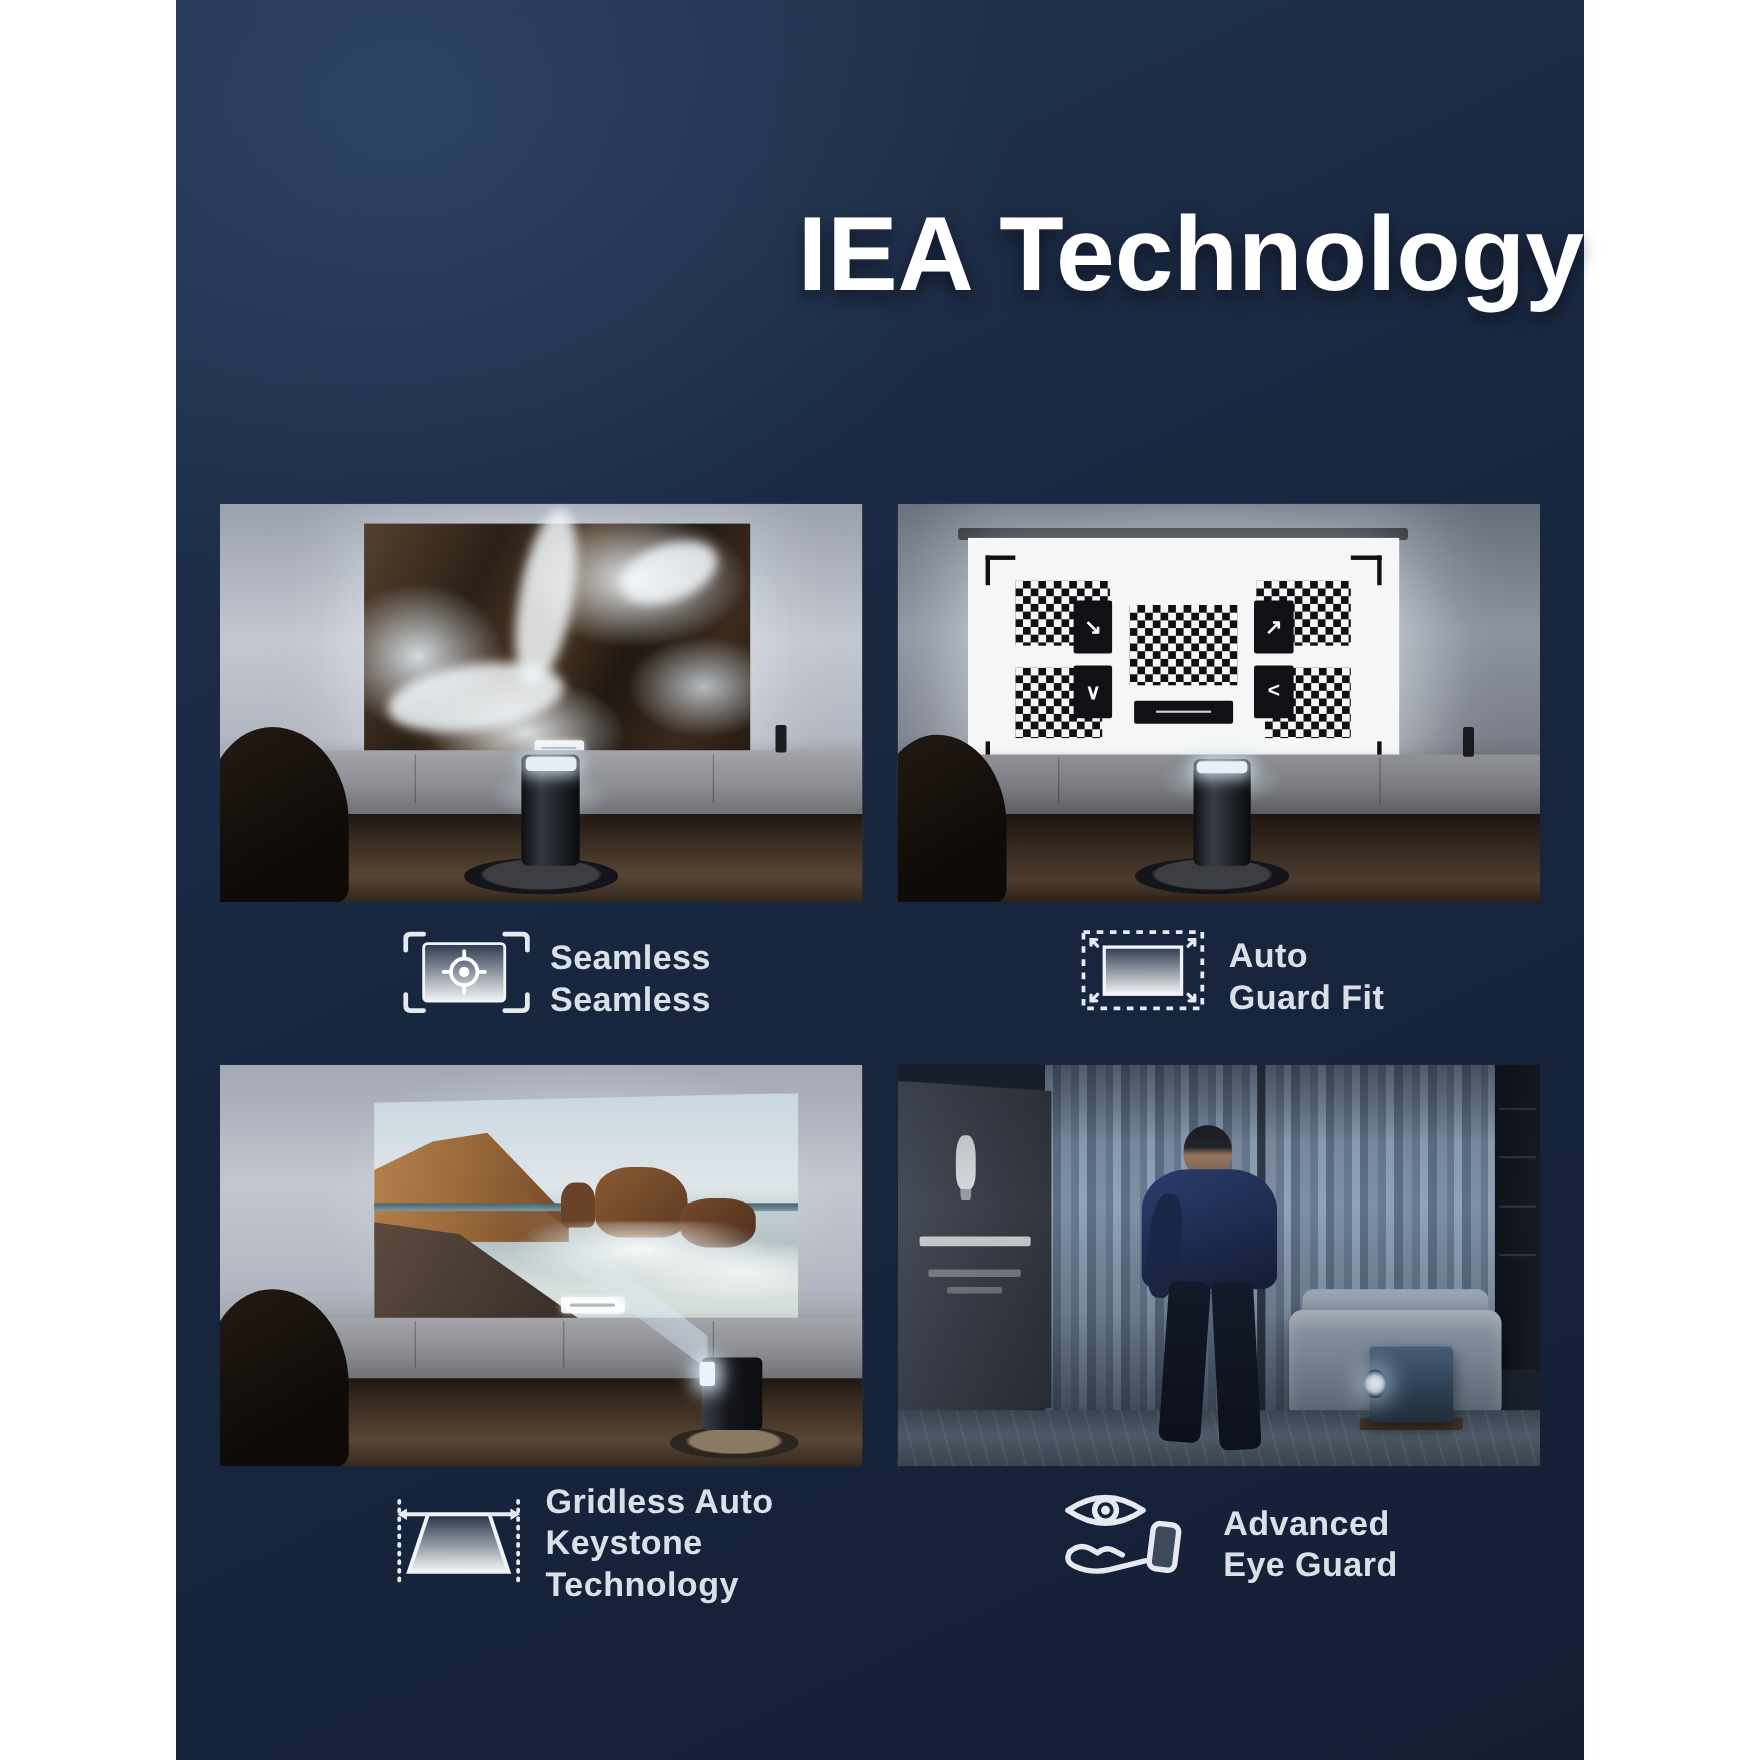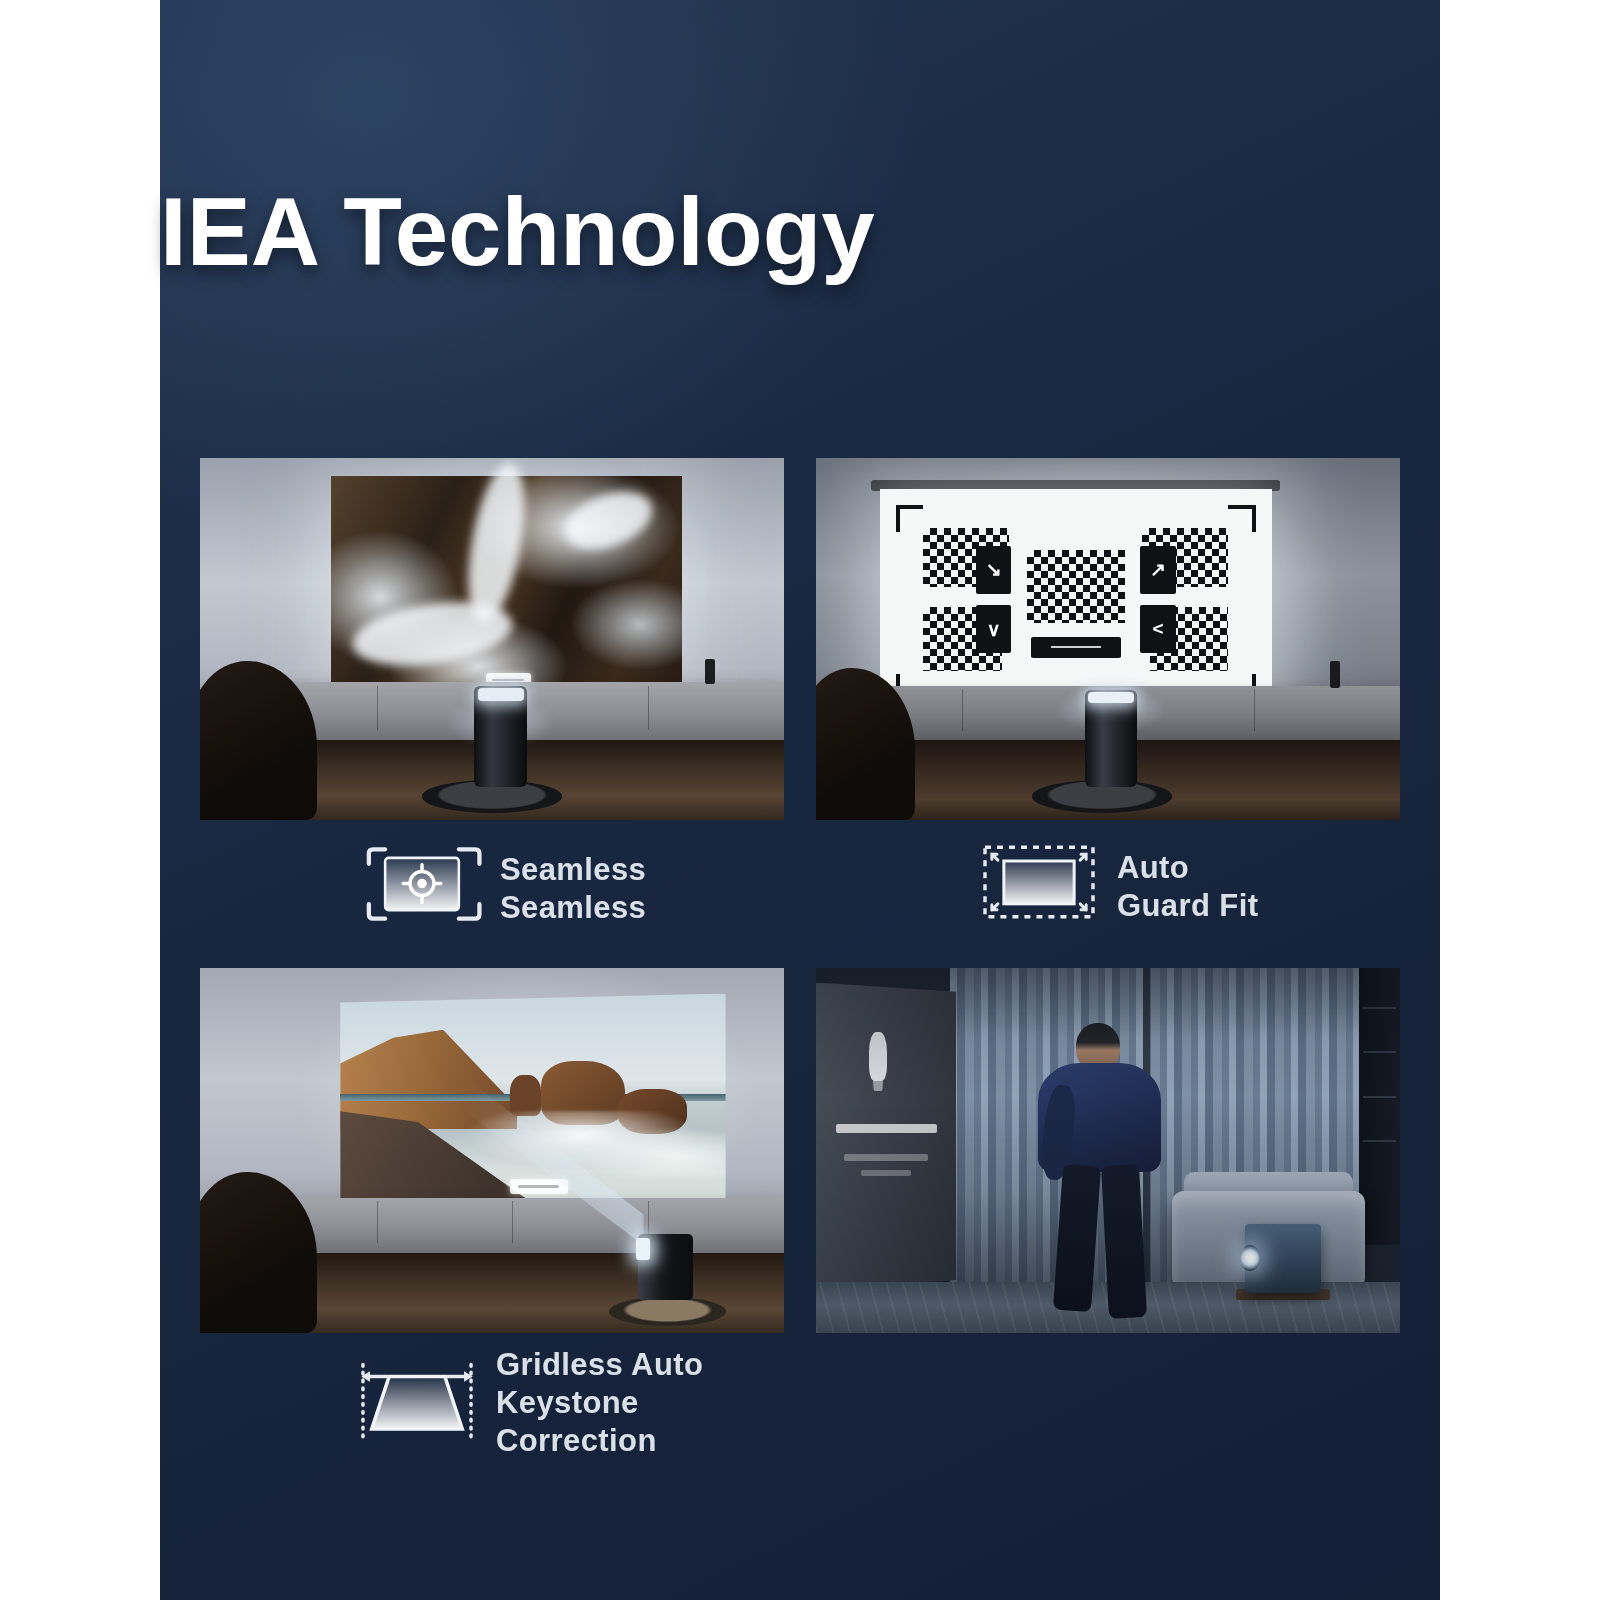--- a/index.html
+++ b/index.html
@@ -13,21 +13,21 @@
     position:absolute;left:160px;top:0;width:1280px;height:1600px;
     background:
       radial-gradient(900px 720px at 16% 6%, rgba(47,70,102,.85) 0%, rgba(47,70,102,0) 62%),
       linear-gradient(155deg,#223450 0%,#182740 45%,#131f35 100%);
   }
   .margin{position:absolute;top:0;width:160px;height:1600px;background:#ffffff;}
   .margin.left{left:0;} .margin.right{right:0;}
 
   
   .title{
-    position:absolute;left:0;top:118px;width:1280px;text-align:left;
+    position:absolute;left:0;top:118px;width:1280px;text-align:right;
     color:#ffffff;font-weight:bold;font-size:96px;line-height:100px;letter-spacing:0px;
     text-shadow:0 7px 16px rgba(0,0,0,.5);
   }
   .title span{display:block;}
 
   
   .photo{position:absolute;overflow:hidden;background:#22262e;}
   .photo *{position:absolute;}
   .p1{left:40px;top:458px;width:584px;height:362px;}
   .p2{left:656px;top:458px;width:584px;height:362px;}
@@ -385,18 +385,38 @@
           <line x1="36" y1="22" x2="14" y2="22"></line>
           <line x1="104" y1="22" x2="126" y2="22"></line>
         </g>
         <polygon points="16,16 6,22 16,28" fill="#E6EAF0"></polygon>
         <polygon points="124,16 134,22 124,28" fill="#E6EAF0"></polygon>
       </svg>
     </span>
     <div class="cap-text">
       <span>Gridless Auto</span>
       <span>Keystone</span>
-      <span>Correction</span>
-    </div>
-  </div>
-
+      <span>Technology</span>
+    </div>
+  </div>
+
+  <div class="caption cap4">
+    <span class="cap-icon">
+      <svg width="135" height="92" viewBox="0 0 150 100">
+        <g fill="none" stroke="#E6EAF0" stroke-width="5.5" stroke-linecap="round" stroke-linejoin="round">
+          <path d="M12 30 Q50 4 88 30 Q50 56 12 30 Z"></path>
+          <circle cx="50" cy="30" r="11"></circle>
+        </g>
+        <circle cx="50" cy="30" r="4.5" fill="#E6EAF0"></circle>
+        <g fill="none" stroke="#E6EAF0" stroke-width="5.5" stroke-linecap="round" stroke-linejoin="round">
+          <path d="M14 72 q-6 10 6 15 q16 7 34 3 l36 -9"></path>
+          <path d="M14 72 q10 -9 21 -3 l7 4 q9 -7 17 -2 l8 4"></path>
+        </g>
+        <rect x="96" y="44" width="26" height="46" rx="7" transform="rotate(7 109 67)" fill="rgba(255,255,255,0.18)" stroke="#E6EAF0" stroke-width="5.5"></rect>
+      </svg>
+    </span>
+    <div class="cap-text">
+      <span>Advanced</span>
+      <span>Eye Guard</span>
+    </div>
+  </div>
 
 </div>
 
 </body></html>

